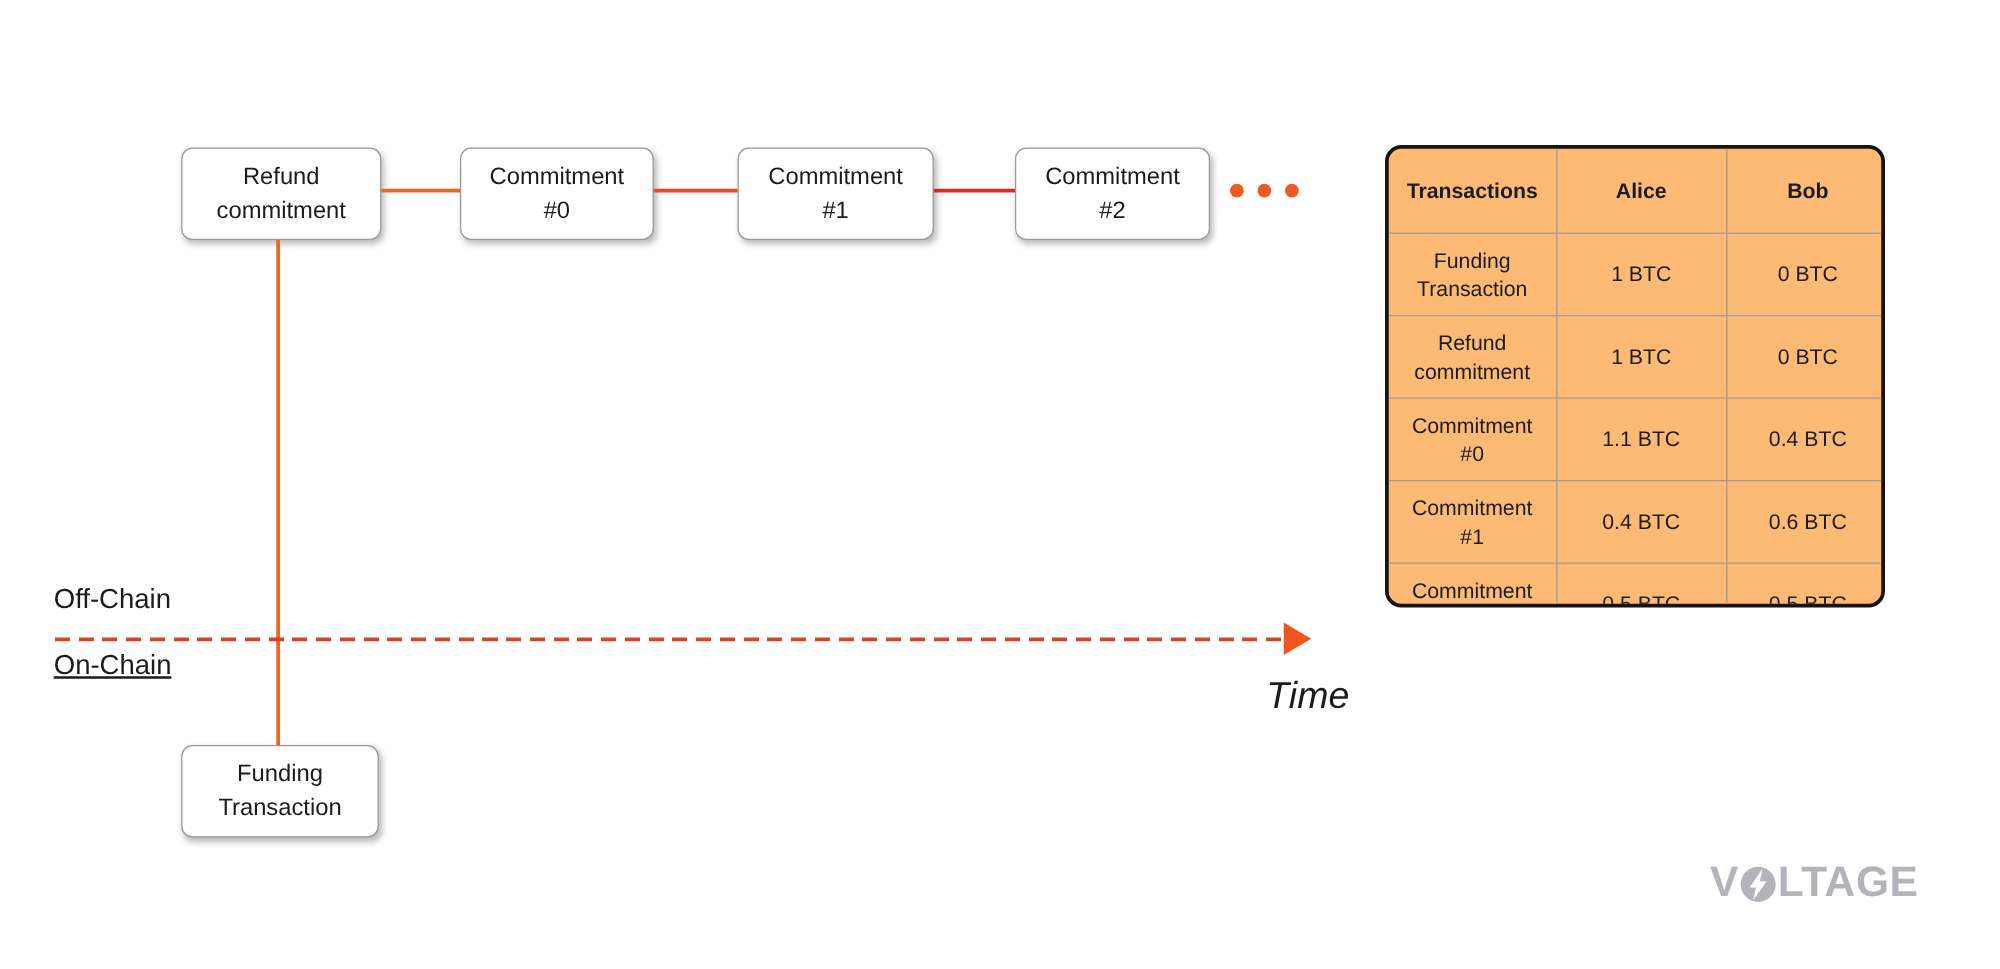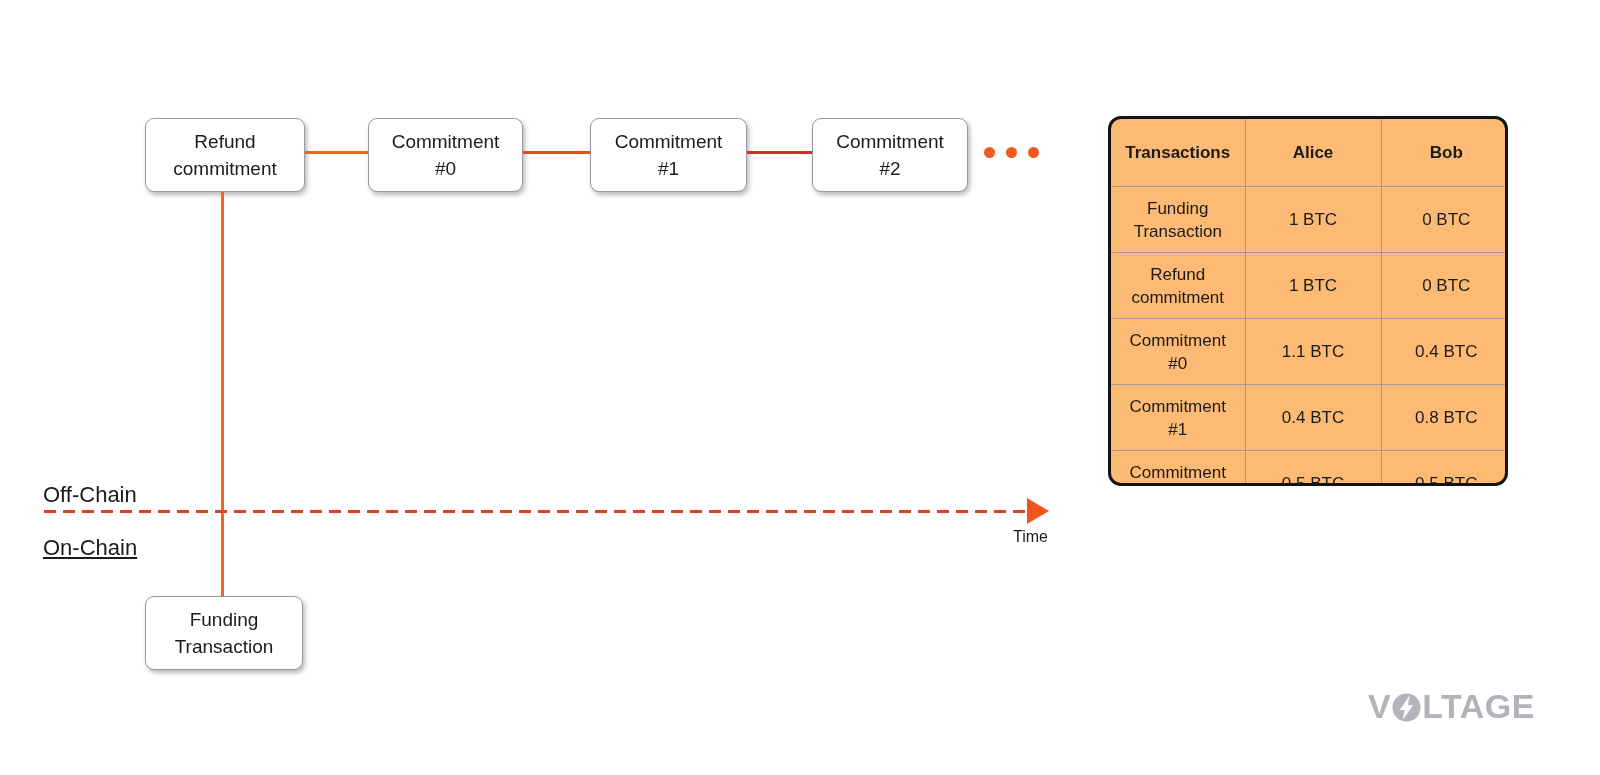--- a/index.html
+++ b/index.html
@@ -29,24 +29,24 @@
   .connector{position:absolute;top:151px;height:3px;}
   .vline{position:absolute;left:221px;top:192px;width:3px;height:404px;}
   
   .dot{position:absolute;top:147px;width:11px;height:11px;border-radius:50%;}
   
   .timeline{
     position:absolute;left:44px;top:510px;width:982px;height:3px;
     background:repeating-linear-gradient(90deg,#dc4028 0 12px,transparent 12px 19px);
   }
   .arrow-head{position:absolute;left:1026px;top:497px;}
-  .side-label{position:absolute;left:43px;font-size:22px;margin-top:16px;}
+  .side-label{position:absolute;left:43px;font-size:22px;}
   .off-chain{top:466px;}
   .on-chain{top:519px;text-decoration:underline;}
-  .time-label{position:absolute;left:1013px;top:528px;font-size:16px;}
+  .time-label{position:absolute;left:1013px;top:540px;font-size:30px;font-style:italic;}
   
   .tbl-wrap{
     position:absolute;left:1108px;top:116px;width:400px;height:370px;
     box-sizing:border-box;
     border:3px solid #141414;
     border-radius:13px;
     overflow:hidden;
     background:#fdba74;
   }
   table.balances{
@@ -143,21 +143,21 @@
         <tr>
           <td class="txcol">Commitment
 #0</td>
           <td>1.1 BTC</td>
           <td>0.4 BTC</td>
         </tr>
         <tr>
           <td class="txcol">Commitment
 #1</td>
           <td>0.4 BTC</td>
-          <td>0.8 BTC</td>
+          <td>0.6 BTC</td>
         </tr>
         <tr>
           <td class="txcol">Commitment
 #2</td>
           <td>0.5 BTC</td>
           <td>0.5 BTC</td>
         </tr>
       </tbody>
     </table>
   </div>

